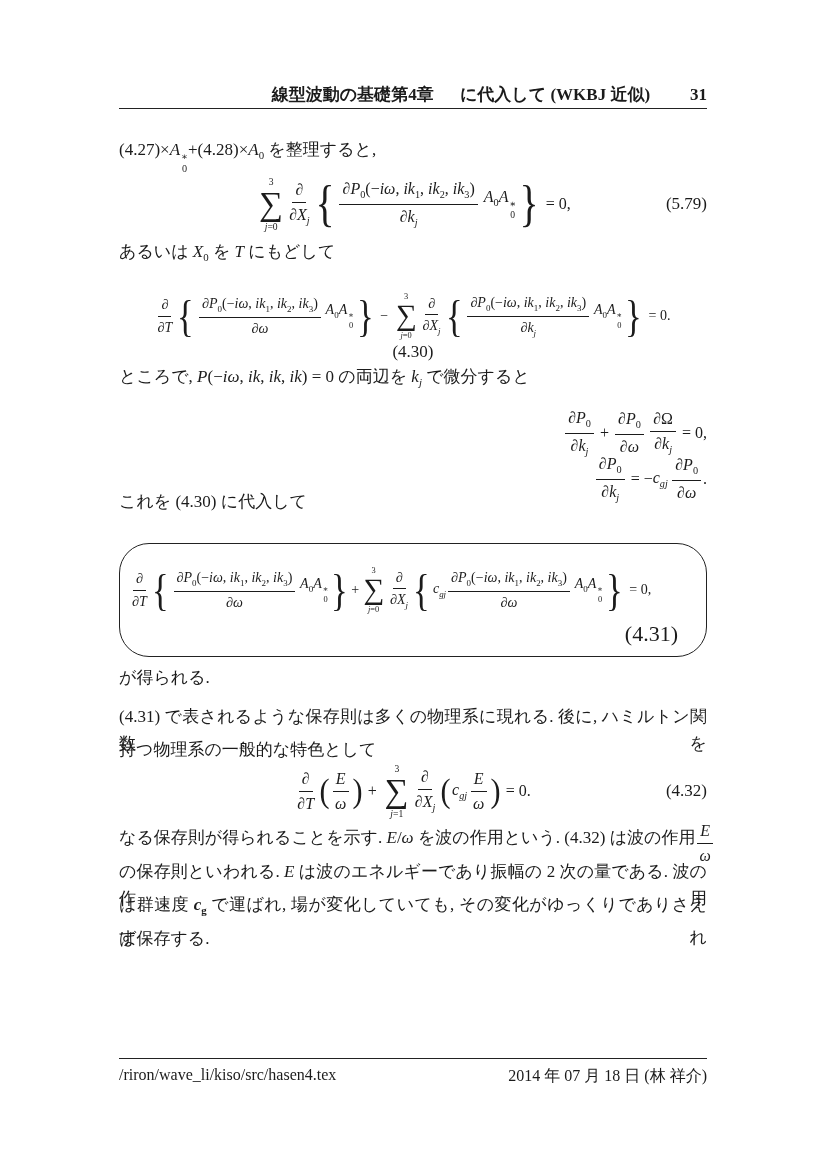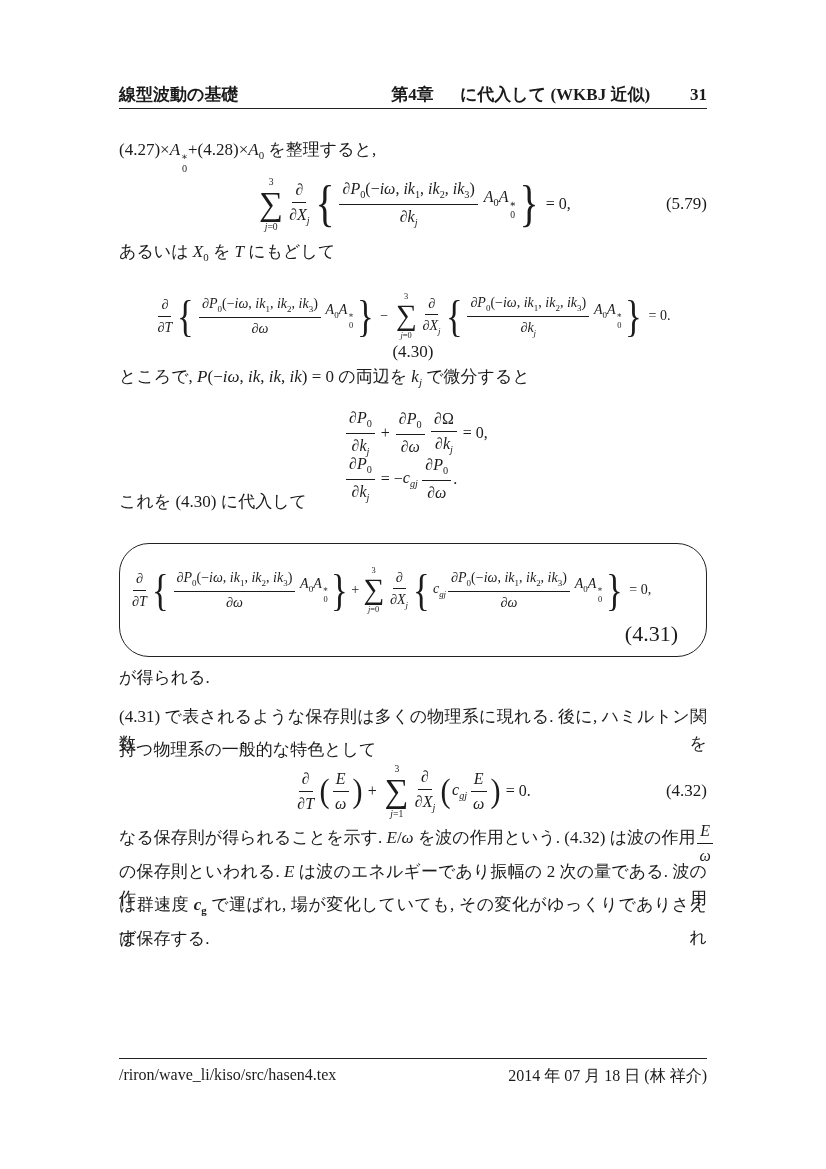--- a/index.html
+++ b/index.html
@@ -1,27 +1,27 @@
 <!DOCTYPE html>
 <html><head>
 <meta charset="utf-8">
 <style>
   html,body{margin:0;padding:0;background:#e8e8e8;}
   .page{position:relative;width:826px;height:1169px;background:#ffffff;
         font-family:"Liberation Serif","DejaVu Serif",serif;color:#1b1b1b;overflow:hidden;}
   .rule{position:absolute;left:119px;width:588px;height:1.4px;background:#222;}
   .hdr{position:absolute;left:119px;width:588px;top:83px;font-size:17px;font-weight:bold;
-       display:flex;justify-content:space-between;align-items:baseline;}
+       display:flex;justify-content:flex-end;align-items:baseline;}
   .hdr-right span{margin-left:1.3em;margin-top:32px;}
   .hdr-right .hpg{margin-left:2.1em;}
   .bline{position:absolute;left:119px;width:588px;font-size:17px;line-height:27px;}
   .just{text-align:justify;text-align-last:justify;text-justify:inter-character;}
   .eqrow{position:absolute;left:119px;width:588px;display:flex;justify-content:center;
          align-items:center;white-space:nowrap;}
-  .eqrow.leftpad{justify-content:flex-start;}
+  .eqrow.leftpad{justify-content:flex-end;}
   .eq-body{display:inline-flex;align-items:center;white-space:nowrap;}
   .eq16{font-size:16px;}
   .eq-sm{font-size:14px;}
   .eqnum{position:absolute;right:0;top:50%;transform:translateY(-50%);font-size:17px;}
   .eqnum-line{position:absolute;left:119px;width:588px;text-align:center;font-size:17px;}
   .mrun{display:inline-block;}
   .mrun i, .frac i, .slim i{font-family:"Liberation Serif","DejaVu Serif",serif;}
   sub,sup{font-size:0.64em;}
   .frac{display:inline-flex;flex-direction:column;align-items:center;vertical-align:middle;
         margin:0 2px;line-height:1.25;text-align:center;}

